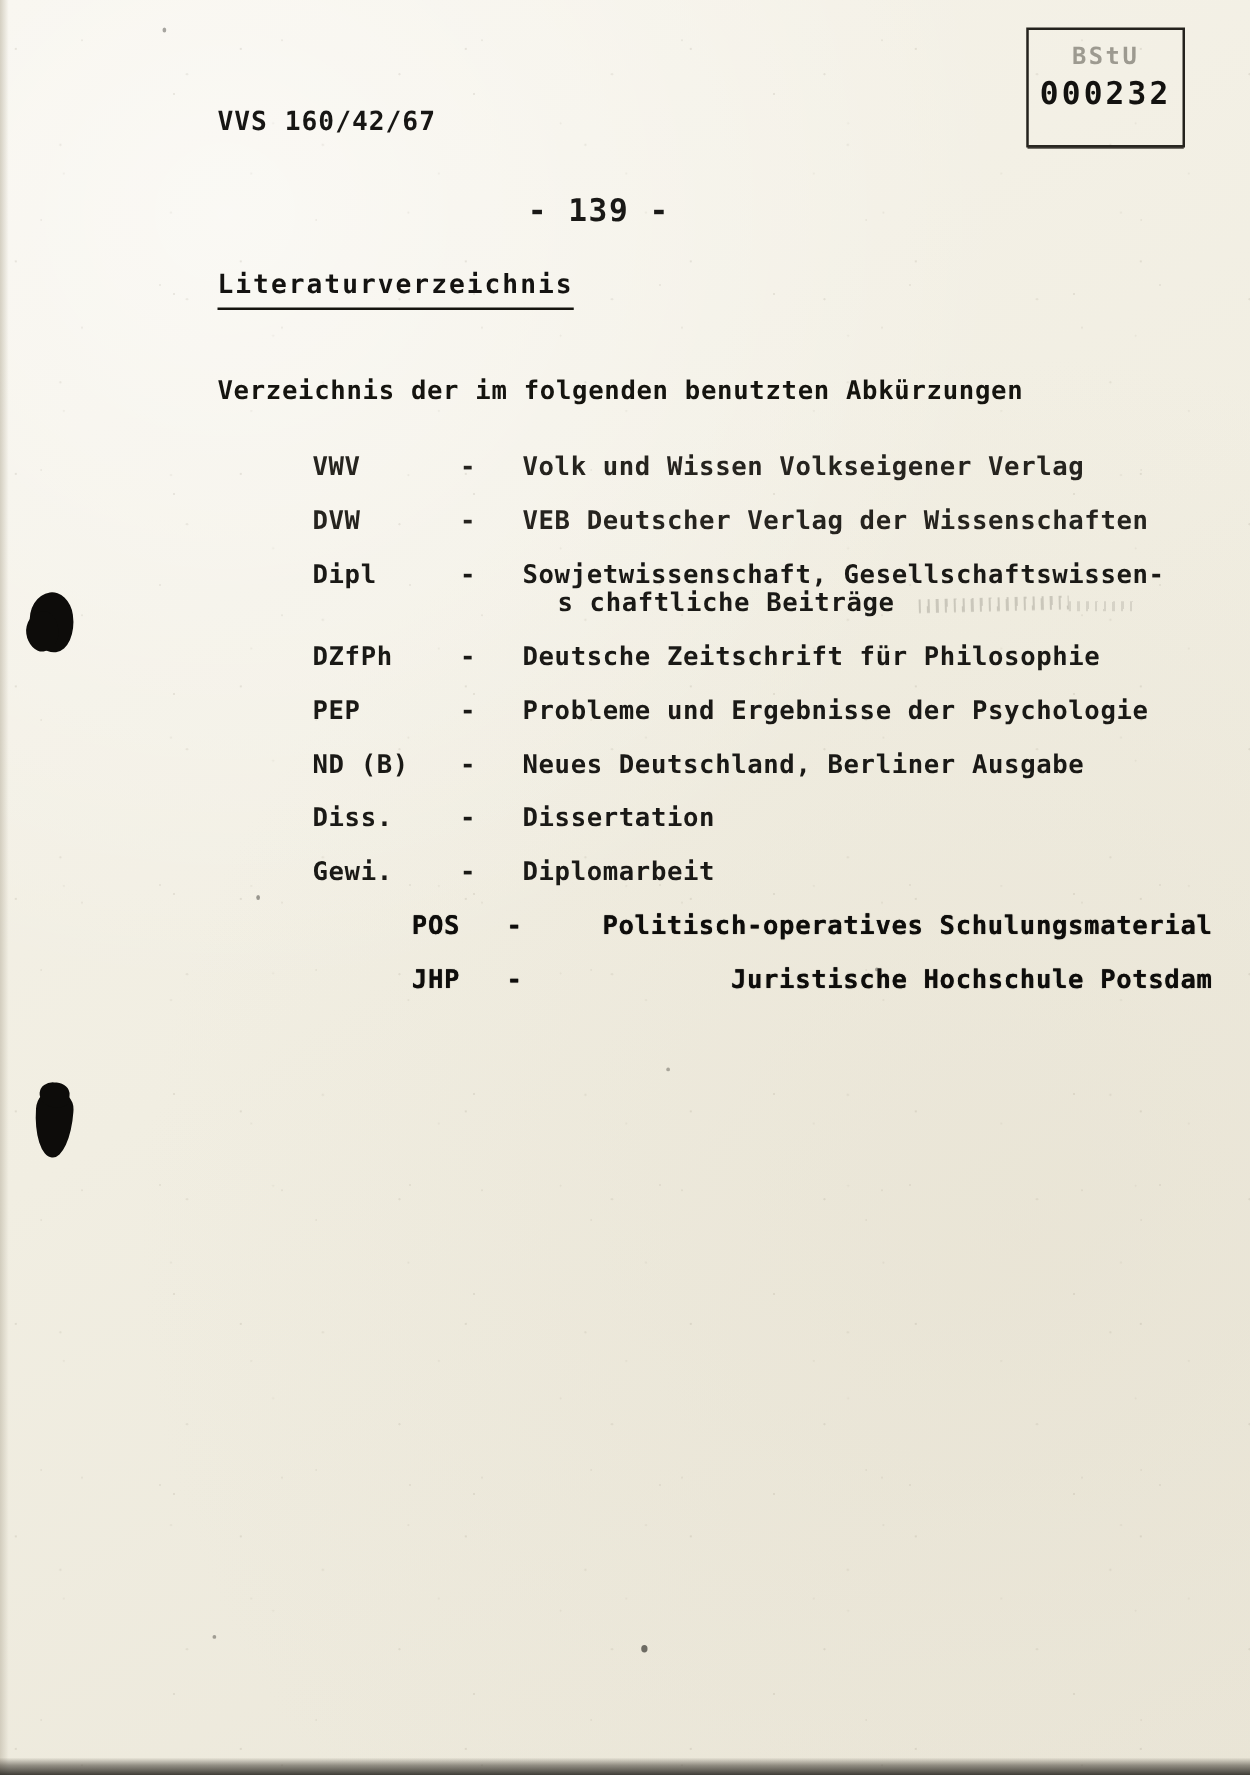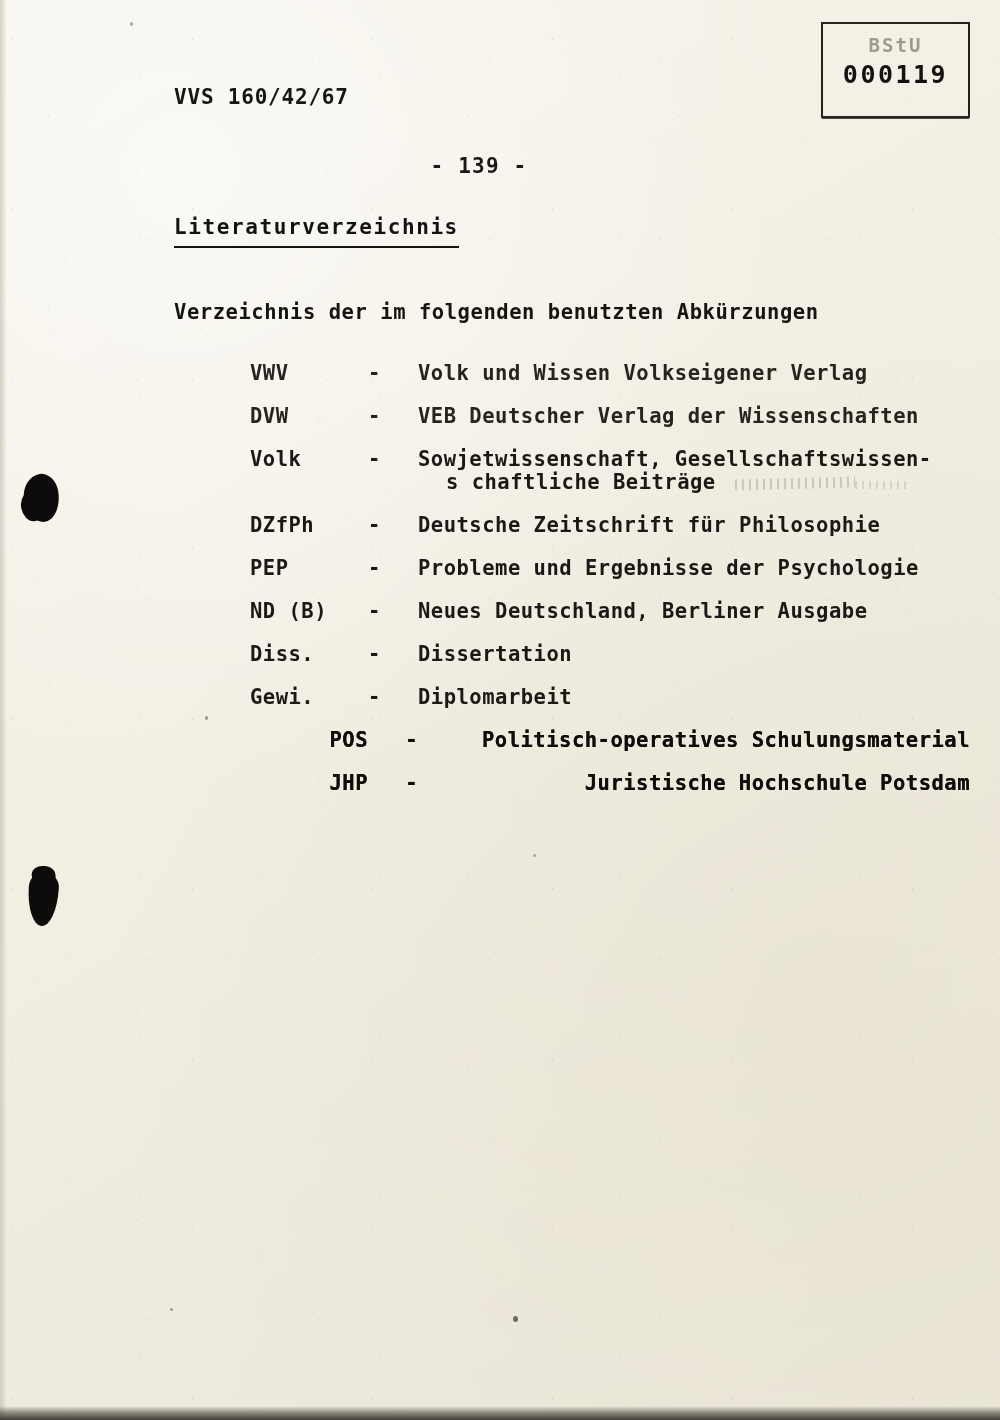--- a/index.html
+++ b/index.html
@@ -70,21 +70,21 @@
     font-weight: 700;
     color: #171614;
     text-align: center;
   }
 
   .page-number {
     position: absolute;
     left: 0; right: 0;
     top: 154px;
     text-align: center;
-    font-size: 21px;
+    font-size: 25px;
     letter-spacing: 1.2px;
     font-weight: 700;
     color: #1a1917;
     padding-right: 42px;
   }
 
   .section-title {
     position: absolute;
     left: 174px;
     top: 214px;
@@ -156,21 +156,21 @@
   }
   .strike-light {
     color: #26241f;
   }
 
   
   .stamp-box {
     position: absolute;
     left: 821px;
     top: 22px;
-    width: 149px;
+    width: 127px;
     height: 96px;
     border: 2.5px solid #24221d;
     box-sizing: border-box;
   }
   .stamp-box::after {
     content: "";
     position: absolute;
     left: -1px; right: -1px; bottom: -3px;
     height: 3px;
     background: #2a2822;
@@ -266,42 +266,42 @@
 
 <div class="page">
 
   <div class="grain"></div>
   <div class="edge-left"></div>
 
   <div class="doc-id">VVS 160/42/67</div>
 
   <div class="stamp-box">
     <div class="stamp-agency">BStU</div>
-    <div class="stamp-number">000119</div>
+    <div class="stamp-number">000232</div>
   </div>
 
   <div class="page-number">- 139 -</div>
 
   <div class="section-title">Literaturverzeichnis</div>
 
   <div class="subtitle">Verzeichnis der im folgenden benutzten Abkürzungen</div>
 
   <div class="abbr-list">
       <div class="abbr-row strike-light">
         <div class="abbr-key">VWV</div>
         <div class="abbr-dash">-</div>
         <div class="abbr-desc"><span>Volk und Wissen Volkseigener Verlag</span></div>
       </div>
       <div class="abbr-row strike-light">
         <div class="abbr-key">DVW</div>
         <div class="abbr-dash">-</div>
         <div class="abbr-desc"><span>VEB Deutscher Verlag der Wissenschaften</span></div>
       </div>
       <div class="abbr-row">
-        <div class="abbr-key">Volk</div>
+        <div class="abbr-key">Dipl</div>
         <div class="abbr-dash">-</div>
         <div class="abbr-desc"><span>Sowjetwissenschaft, Gesellschaftswissen-</span><span class="cont">s chaftliche Beiträge</span></div>
       </div>
       <div class="abbr-row">
         <div class="abbr-key">DZfPh</div>
         <div class="abbr-dash">-</div>
         <div class="abbr-desc"><span>Deutsche Zeitschrift für Philosophie</span></div>
       </div>
       <div class="abbr-row">
         <div class="abbr-key">PEP</div>

